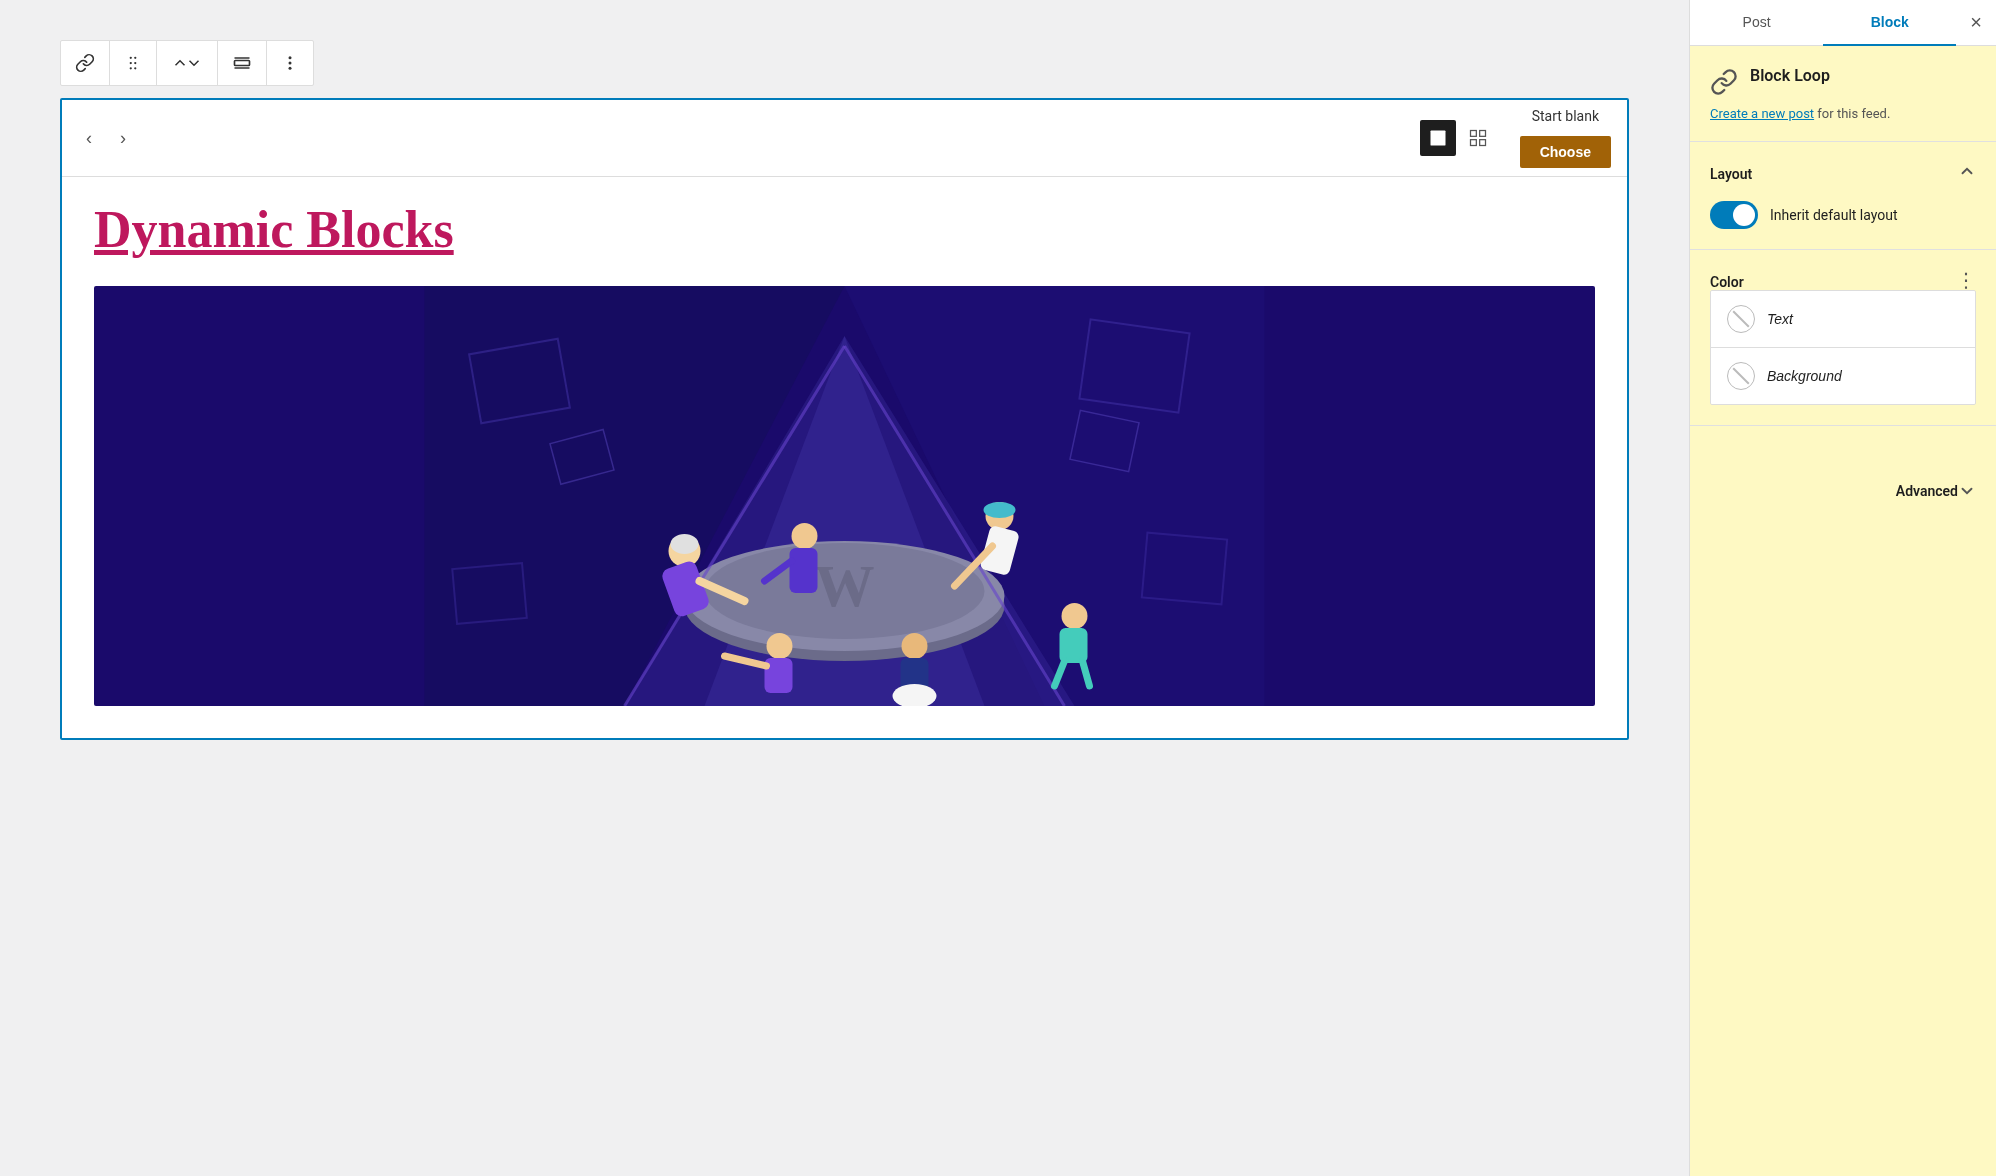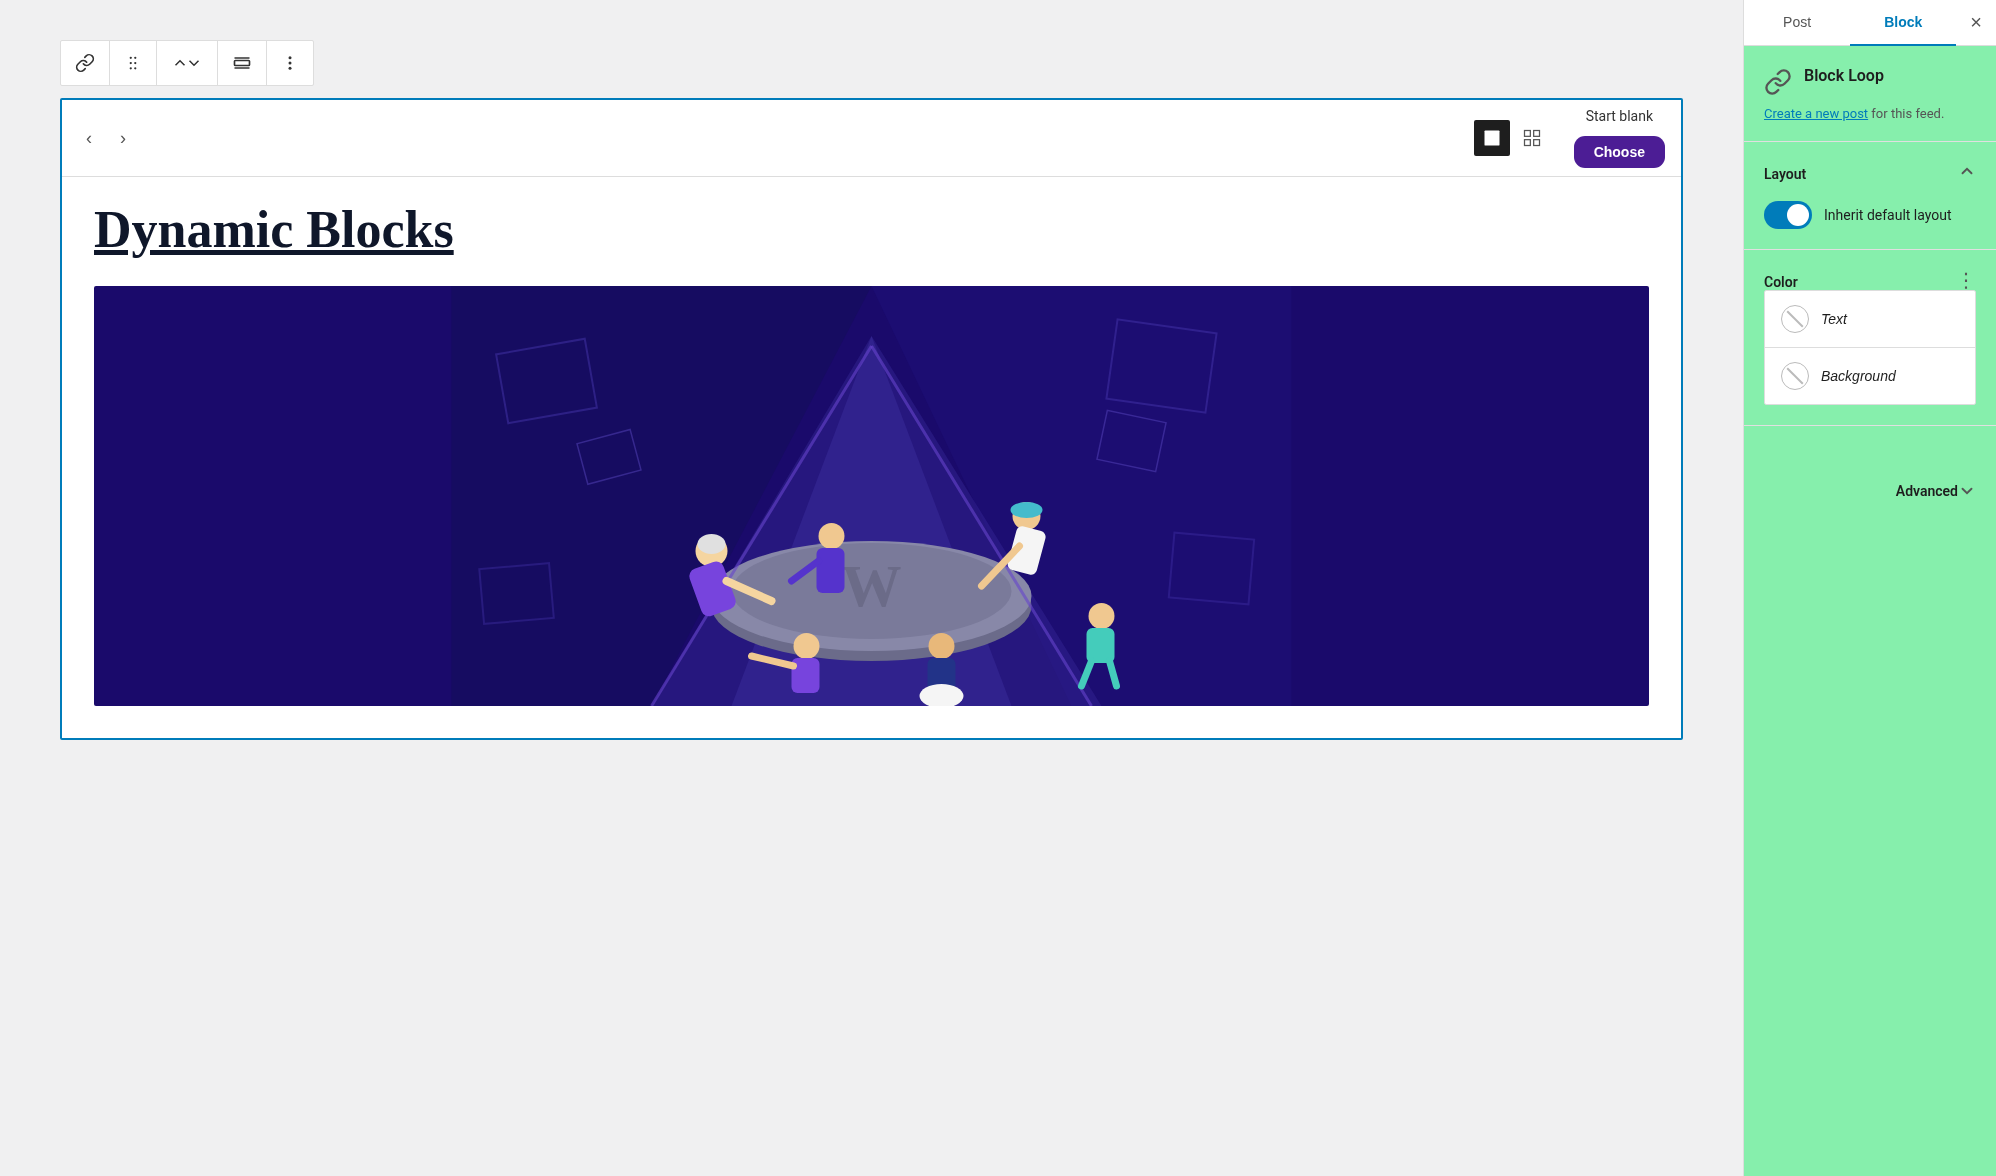--- a/index.html
+++ b/index.html
@@ -100,62 +100,62 @@
       align-items: center;
       gap: 12px;
       margin-left: 12px;
       flex-direction: column;
     }
     .start-blank-label {
       font-size: 14px;
       color: #333;
     }
     .choose-btn {
-      background: #4c1d95;
+      background: #a16207;
       color: #fff;
       border: none;
       padding: 8px 20px;
-      border-radius: 11px;
+      border-radius: 2px;
       font-size: 14px;
       font-weight: 600;
       cursor: pointer;
     }
 
     
     .block-content {
       padding: 24px 32px 32px;
     }
     .post-title {
       font-size: 52px;
       font-weight: 700;
       line-height: 1.1;
       margin-bottom: 28px;
       font-family: Georgia, serif;
       text-decoration: underline;
-      color: #0f172a;
+      color: #be185d;
     }
     .post-image {
       width: 100%;
       height: 420px;
       border-radius: 2px;
       overflow: hidden;
       background: #1a0a6b;
       position: relative;
     }
 
     
     .wp-illustration {
       width: 100%;
       height: 100%;
     }
 
     
     .sidebar {
-      width: 253px;
-      background: #86efac;
+      width: 307px;
+      background: #fef9c3;
       border-left: 1px solid #ddd;
       display: flex;
       flex-direction: column;
       overflow-y: auto;
     }
 
     
     .sidebar-tabs {
       display: flex;
       border-bottom: 1px solid #ddd;

